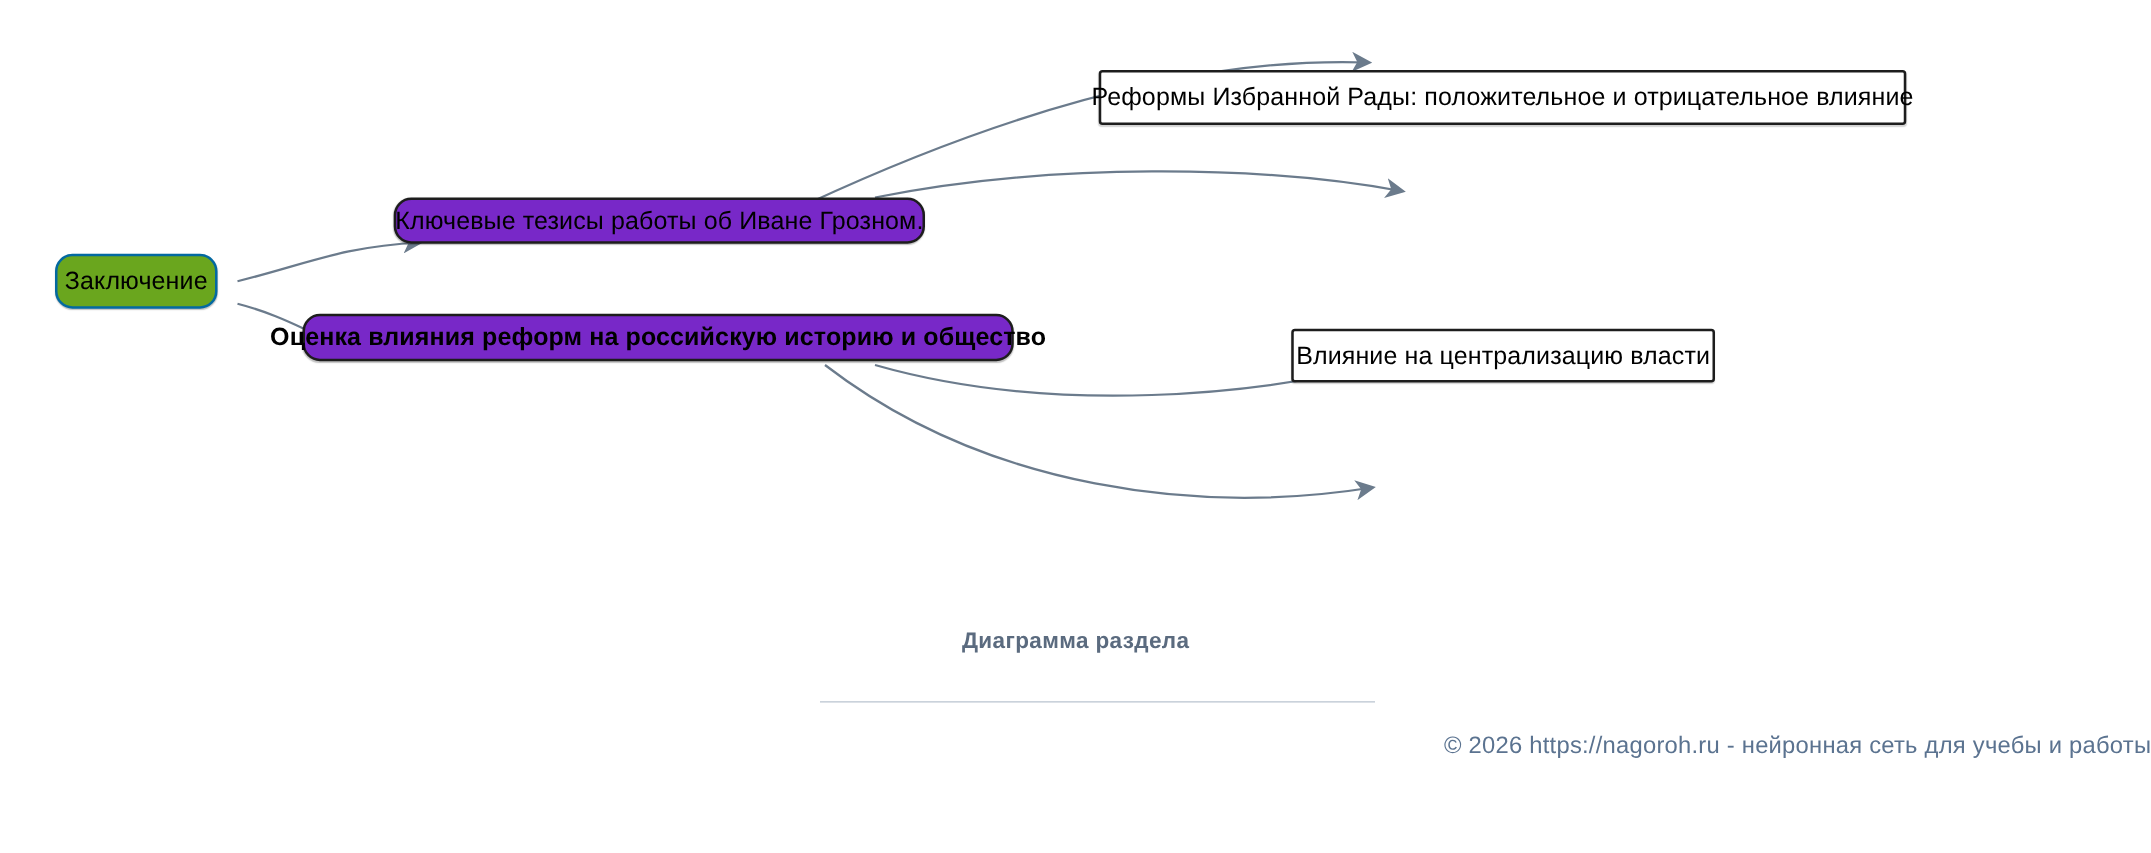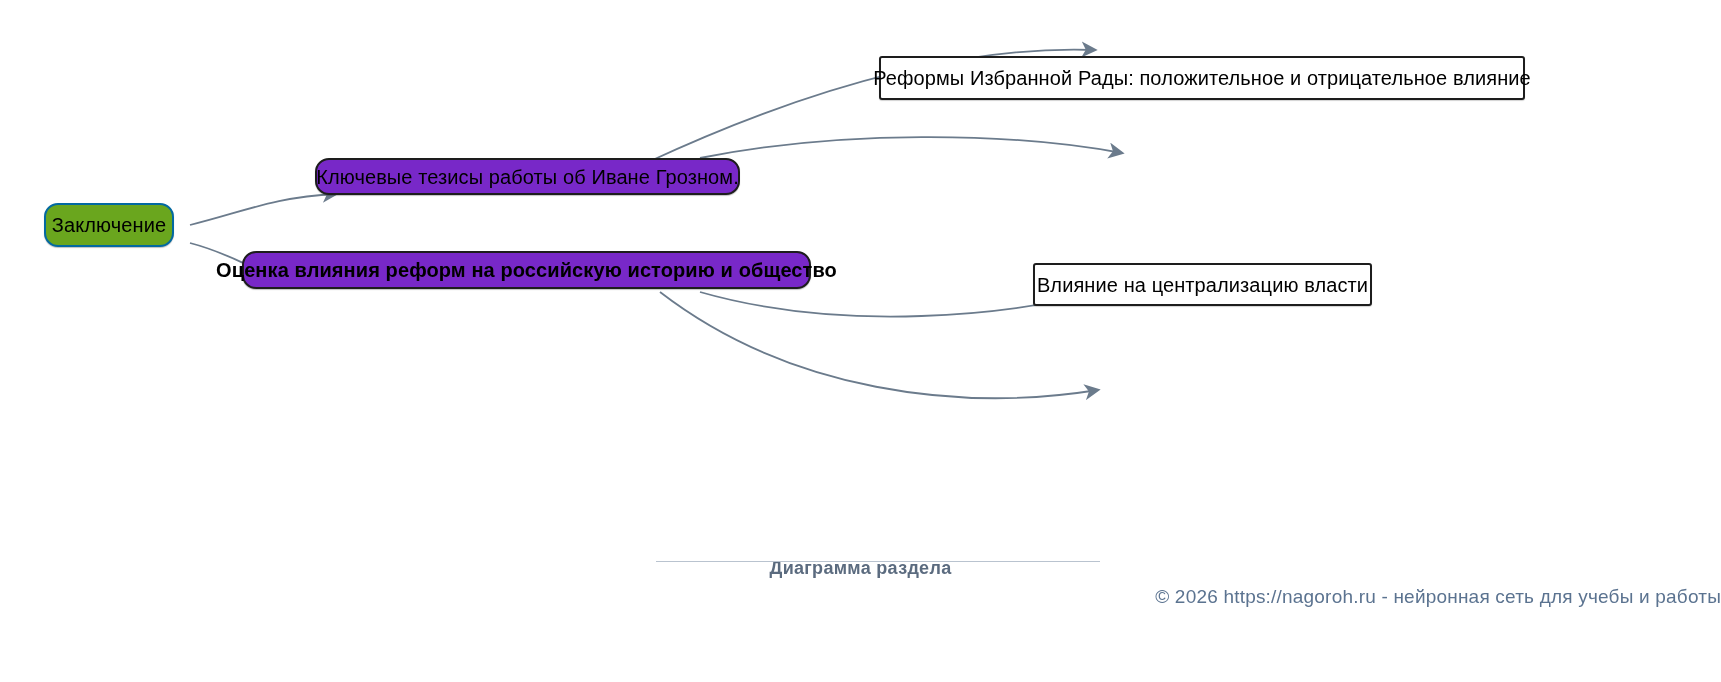--- a/index.html
+++ b/index.html
@@ -67,21 +67,21 @@
   }
 
   .footer {
     position: absolute;
     left: 0;
     width: 1721px;
     text-align: center;
   }
 
   .footer-title {
-    top: 558px;
+    top: 502px;
     font-size: 18px;
     font-weight: bold;
     color: #5b6b7f;
     letter-spacing: 0.3px;
   }
 
   .footer-rule {
     position: absolute;
     top: 561px;
     left: 656px;

